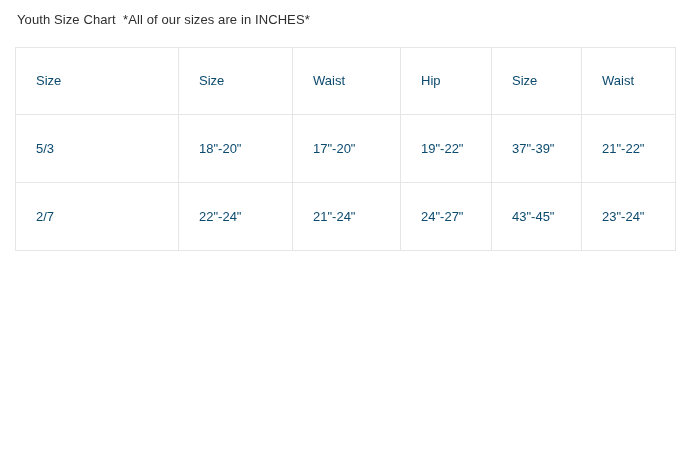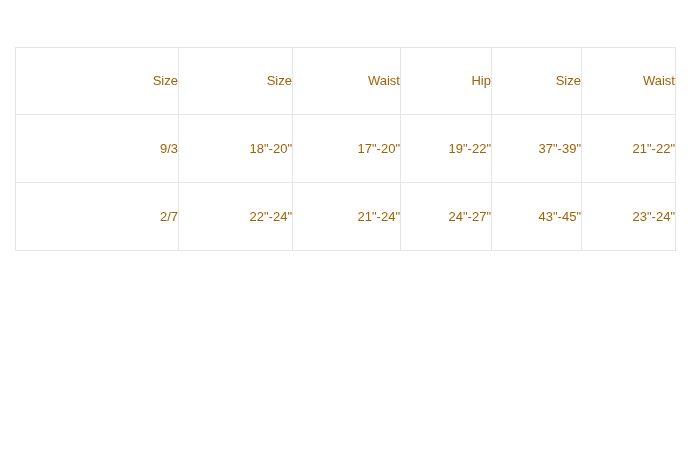--- a/index.html
+++ b/index.html
@@ -44,26 +44,26 @@
     border-collapse: collapse;
     width: 660px;
     table-layout: fixed;
     font-size: 13px;
   }
 
   table.size-table th,
   table.size-table td {
     border: 1px solid #e6e6e6;
     vertical-align: top;
-    text-align: right;
+    text-align: left;
     padding: 24px 0 0 20px;
     height: 67px;
     box-sizing: border-box;
     font-weight: normal;
-    color: #a16207;
+    color: #0c4a6e;
     line-height: 17px;
     white-space: nowrap;
     overflow: hidden;
   }
 
   table.size-table tbody td {
     height: 68px;
     padding-top: 25px;
   }
 
@@ -73,20 +73,21 @@
   col.c-waist  { width: 108px; }
   col.c-hip    { width: 91px; }
   col.c-girth  { width: 90px; }
   col.c-inseam { width: 94px; }
 </style>
 </head>
 <body>
 
 <div class="page">
 
+  <div class="chart-title">Youth Size Chart  *All of our sizes are in INCHES*</div>
 
   <div class="size-table-wrap">
     <table class="size-table">
       <colgroup>
         <col class="c-size">
         <col class="c-chest">
         <col class="c-waist">
         <col class="c-hip">
         <col class="c-girth">
         <col class="c-inseam">
@@ -96,21 +97,21 @@
           <th>Size</th>
           <th>Size</th>
           <th>Waist</th>
           <th>Hip</th>
           <th>Size</th>
           <th>Waist</th>
         </tr>
       </thead>
       <tbody>
         <tr>
-          <td>9/3</td>
+          <td>5/3</td>
           <td>18"-20"</td>
           <td>17"-20"</td>
           <td>19"-22"</td>
           <td>37"-39"</td>
           <td>21"-22"</td>
         </tr>
         <tr>
           <td>2/7</td>
           <td>22"-24"</td>
           <td>21"-24"</td>

